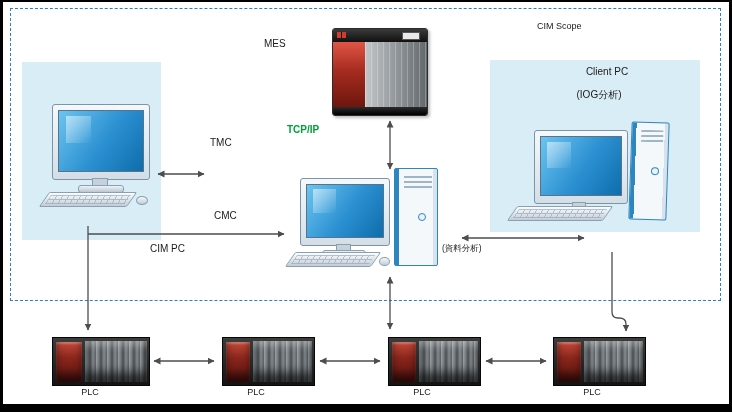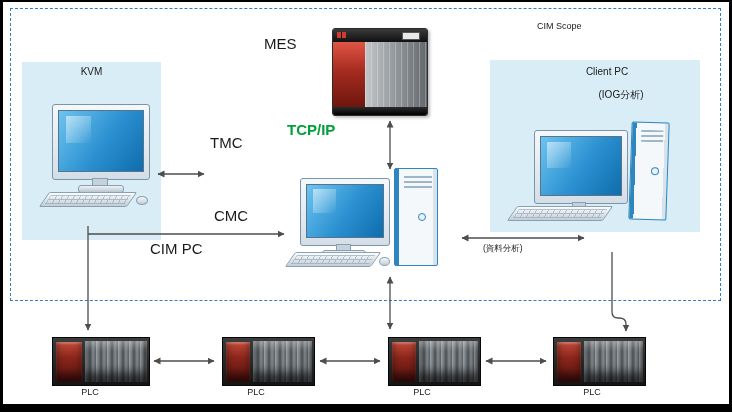--- a/index.html
+++ b/index.html
@@ -1,20 +1,20 @@
 <!DOCTYPE html>
 <html><head>
 <meta charset="utf-8">
 <style>
   html,body{margin:0;padding:0;background:#000;}
   .canvas{position:relative;width:732px;height:412px;background:#000;overflow:hidden;
           font-family:"Liberation Sans",sans-serif;color:#1a1a1a;}
   .paper{position:absolute;left:3px;top:2px;width:726px;height:402px;background:#fff;}
 
-  .label{position:absolute;font-size:15px;line-height:12px;white-space:nowrap;}
+  .label{position:absolute;font-size:10px;line-height:12px;white-space:nowrap;}
   .scope-box{position:absolute;left:10px;top:8px;width:709px;height:291px;
              border:1px dashed #2f7fc1;}
   .panel{position:absolute;background:#d9edf6;}
   .panel-title{position:absolute;text-align:center;font-size:10px;}
 
   
   .monitor{position:absolute;background:linear-gradient(180deg,#f5f8fb,#d4dee6);
            border:1px solid #7d94a6;border-radius:3px;}
   .screen{position:absolute;left:5px;top:5px;right:5px;bottom:7px;
           background:linear-gradient(125deg,#6cc4ef 0%,#2a8fd0 55%,#0f6dab 100%);
@@ -71,35 +71,34 @@
 </head>
 <body>
 
 <div class="canvas">
   <div class="paper"></div>
 
   <div class="scope-box"></div>
   <div class="label small" style="left:537px;top:20px;">CIM Scope</div>
 
   <div class="panel" style="left:22px;top:62px;width:139px;height:178px;"></div>
-  <div class="panel-title" style="left:22px;top:66px;width:139px;">KVM</div>
 
   <div>
     <div class="monitor" style="left:52px;top:104px;width:96px;height:74px;">
         <div class="screen"></div>
       </div>
     <div class="neck" style="left:92px;top:178px;width:14px;height:7px;"></div>
     <div class="mbase" style="left:78px;top:185px;width:44px;height:6px;"></div>
     <div class="keyboard" style="left:44px;top:192px;width:86px;height:13px;"></div>
     <div class="mouse" style="left:136px;top:196px;width:10px;height:7px;"></div>
   </div>
 
   <div class="panel" style="left:490px;top:60px;width:210px;height:172px;"></div>
   <div class="panel-title" style="left:490px;top:66px;width:234px;">Client PC</div>
-  <div class="panel-title" style="left:516px;top:88px;width:210px;">(IOG分析)</div>
+  <div class="panel-title" style="left:494px;top:88px;width:210px;">(IOG分析)</div>
 
   <div>
     <div class="monitor" style="left:534px;top:130px;width:92px;height:72px;">
         <div class="screen"></div>
       </div>
     <div class="neck" style="left:572px;top:202px;width:12px;height:6px;"></div>
     <div class="mbase" style="left:559px;top:208px;width:38px;height:5px;"></div>
     <div class="keyboard" style="left:512px;top:206px;width:94px;height:13px;"></div>
     <div class="tower" style="left:630px;top:122px;width:36px;height:96px;transform:rotate(2deg);"></div>
   </div>
@@ -122,21 +121,21 @@
     <div class="mbase" style="left:322px;top:250px;width:42px;height:5px;"></div>
     <div class="keyboard" style="left:290px;top:252px;width:84px;height:13px;"></div>
     <div class="mouse" style="left:379px;top:257px;width:9px;height:7px;"></div>
     <div class="tower" style="left:394px;top:168px;width:42px;height:96px;"></div>
   </div>
   <div class="label" style="left:150px;top:243px;">CIM PC</div>
 
   <div class="label green" style="left:287px;top:124px;">TCP/IP</div>
   <div class="label" style="left:210px;top:137px;">TMC</div>
   <div class="label" style="left:214px;top:166px;margin-top:44px;">CMC</div>
-  <div class="label tiny" style="left:483px;top:242px;">(資料分析)</div>
+  <div class="label tiny" style="left:442px;top:242px;">(資料分析)</div>
 
   <div class="plc" style="left:52px;top:337px;width:96px;height:47px;">
       <div class="plc-red"></div>
       <div class="plc-rack"></div>
     </div>
   <div class="plc" style="left:222px;top:337px;width:91px;height:47px;">
       <div class="plc-red"></div>
       <div class="plc-rack"></div>
     </div>
   <div class="plc" style="left:388px;top:337px;width:91px;height:47px;">

